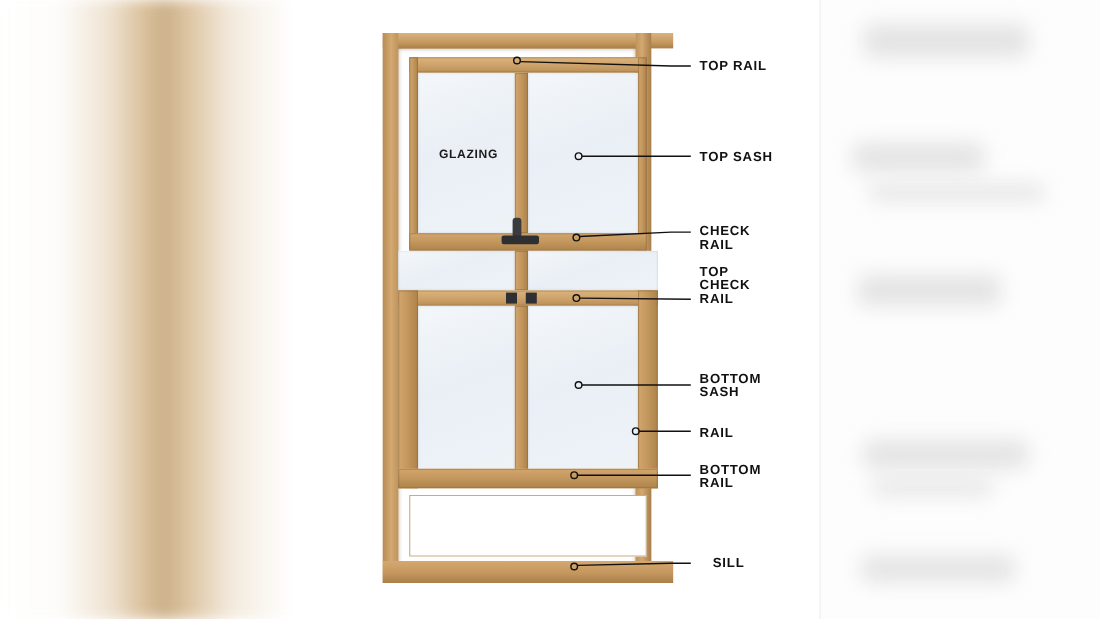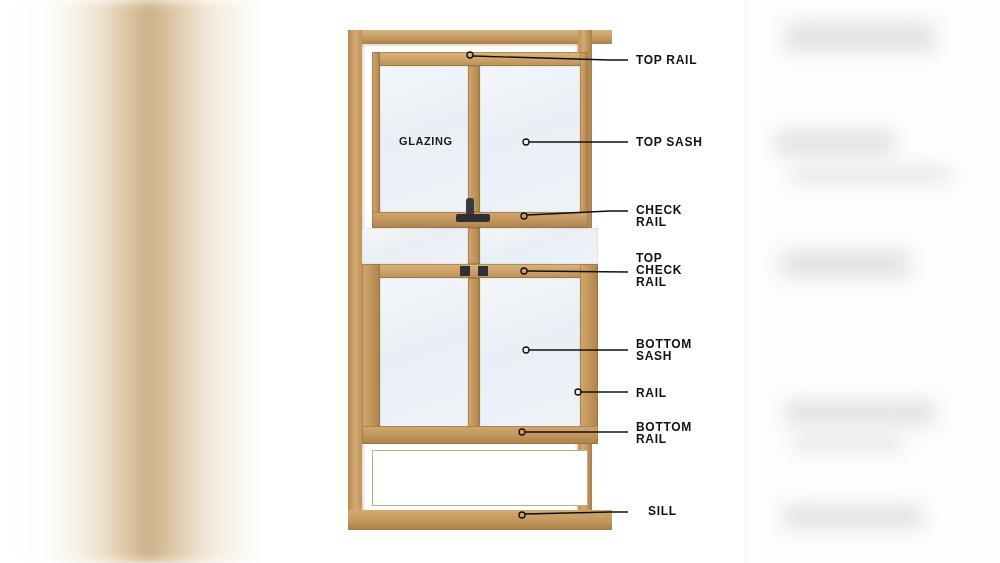--- a/index.html
+++ b/index.html
@@ -252,21 +252,21 @@
     <path d="M525 432 L628 432" fill="none" stroke="#111" stroke-width="1.3"></path>
 
     <circle cx="522" cy="515" r="3" fill="none" stroke="#111" stroke-width="1.3"></circle>
     <path d="M525 514 L610 512 L628 512" fill="none" stroke="#111" stroke-width="1.3"></path>
   </svg>
 
   <div class="callout" style="left:636px; top:54px;">TOP RAIL</div>
   <div class="callout" style="left:636px; top:136px;">TOP SASH</div>
   <div class="callout" style="left:636px; top:204px;">CHECK
 RAIL</div>
-  <div class="callout" style="left:636px; top:252px;">TOP
+  <div class="callout" style="left:636px; top:241px;">TOP
 CHECK
 RAIL</div>
   <div class="callout" style="left:636px; top:338px;">BOTTOM
 SASH</div>
   <div class="callout" style="left:636px; top:387px;">RAIL</div>
   <div class="callout" style="left:636px; top:421px;">BOTTOM
 RAIL</div>
   <div class="callout" style="left:636px; top:505px;padding-left:12px;">SILL</div>
 
 </div>

